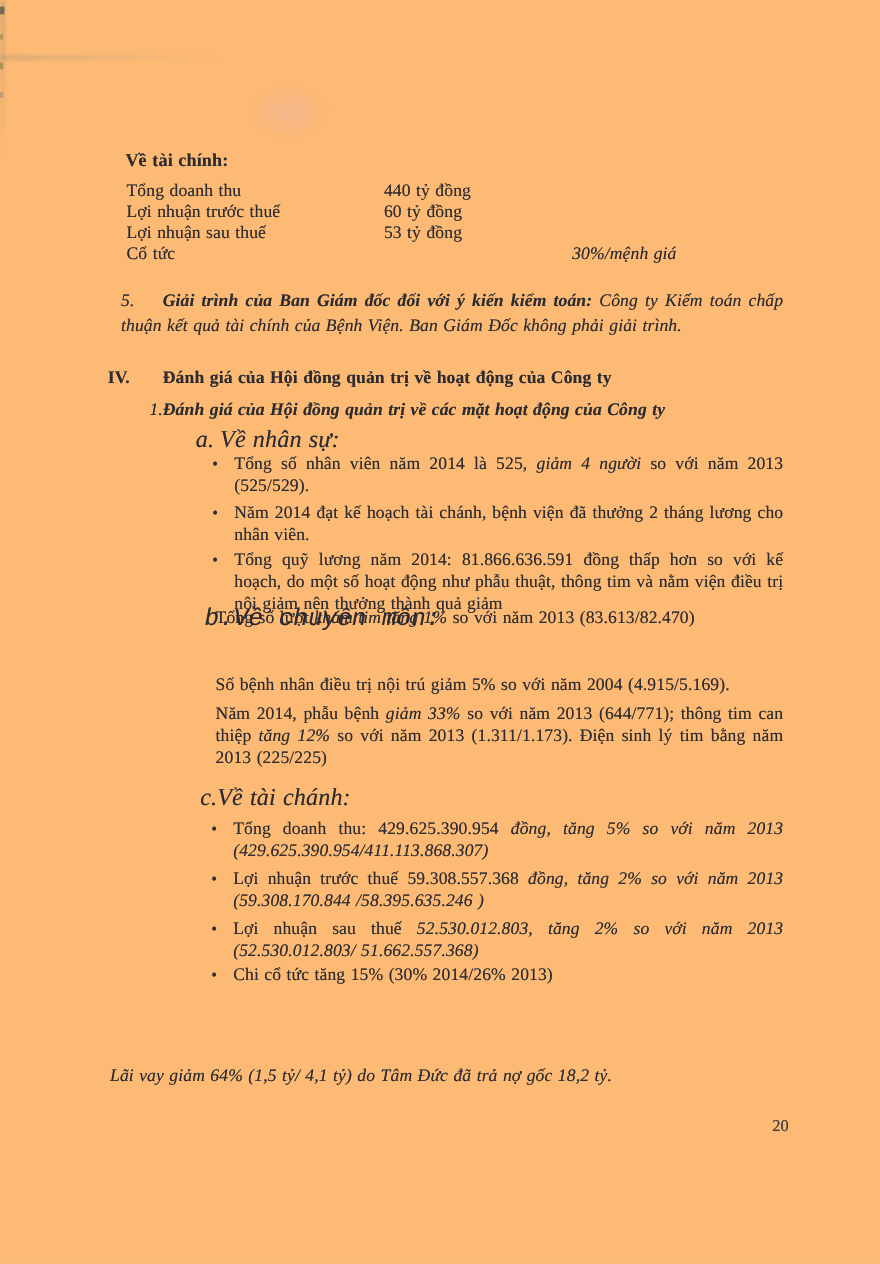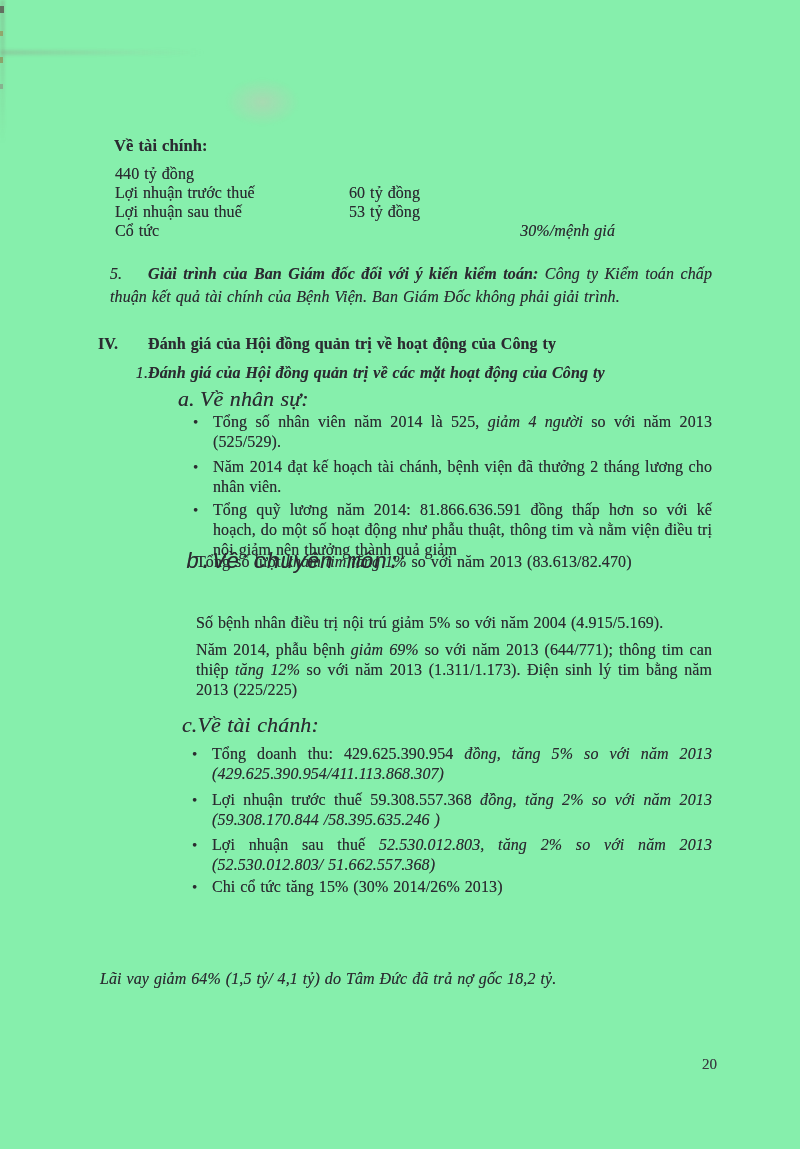--- a/index.html
+++ b/index.html
@@ -1,20 +1,20 @@
 <!DOCTYPE html>
 <html><head>
 <meta charset="utf-8">
 <style>
   html,body { margin:0; padding:0; background:#e8e8e6; }
   .page {
     position:relative;
     width:800px; height:1149px;
     margin:0 auto;
-    background:#86efac;
+    background:#fdba74;
     font-family:"Liberation Serif","DejaVu Serif",serif;
     font-size:16px;
     color:#2b2b31;
     overflow:hidden;
     word-spacing:0.8px;
     letter-spacing:0.1px;
     text-shadow:0 0 0.3px rgba(43,43,49,0.55);
   }
   .abs { position:absolute; }
   .b  { font-weight:bold; }
@@ -60,21 +60,21 @@
 
   
   .b-p1 { left:196px; top:552px; width:516px; }
   .b-p2 { left:196px; top:613px; width:516px; }
   .b-p3 { left:196px; top:640px; width:516px; }
 
   
   .close-p1 { left:100px; top:909px; width:613px; }
   .close-p2 { left:100px; top:969px; width:613px;font-style:italic; }
 
-  .page-num { left:702px; top:1016px; font-size:15px; color:#3a3a42;margin-top:40px; }
+  .page-num { left:702px; top:1016px; font-size:15px; color:#3a3a42; }
 
   
   .artifact { position:absolute; pointer-events:none; }
   .shadow-line { left:0; top:50px; width:205px; height:5px;
     background:linear-gradient(to right, rgba(140,135,125,0.28), rgba(170,165,155,0.12) 60%, transparent);
     filter:blur(1.5px); border-radius:3px; }
   .left-edge { left:0; top:0; width:5px; height:170px;
     background:linear-gradient(to bottom, rgba(120,115,105,0.22), transparent 85%);
     filter:blur(1px); }
   .tick1 { left:0; top:6px;  width:4px; height:7px; background:#5a5650; opacity:.8; }
@@ -95,20 +95,21 @@
   <div class="artifact tick1"></div>
   <div class="artifact tick2"></div>
   <div class="artifact tick3"></div>
   <div class="artifact tick4"></div>
   <div class="artifact smudge-pink"></div>
 
   <div class="abs fin-heading">Về tài chính:</div>
 
   <div class="abs fin-table">
     <div class="fin-row">
+      <span class="fin-label">Tổng doanh thu</span>
       <span class="fin-value">440 tỷ đồng</span>
     </div>
     <div class="fin-row">
       <span class="fin-label">Lợi nhuận trước thuế</span>
       <span class="fin-value">60 tỷ đồng</span>
     </div>
     <div class="fin-row">
       <span class="fin-label">Lợi nhuận sau thuế</span>
       <span class="fin-value">53 tỷ đồng</span>
     </div>
@@ -144,21 +145,21 @@
   </div>
   <div class="abs bullet a-b3">
     <span class="marker">•</span>
     <div class="btext"><span>Tổng quỹ lương năm 2014: 81.866.636.591 đồng thấp hơn so với kế hoạch, do một số hoạt động như phẫu thuật, thông tim và nằm viện điều trị nội giảm nên thưởng thành quả giảm</span></div>
   </div>
 
   <div class="abs part-heading b-heading">b.Về chuyên môn:</div>
 
   <div class="abs lh justify b-p1"><span>Tổng số lượt </span><span class="i">khám tim tăng 1%</span><span> so với năm 2013 (83.613/82.470)</span></div>
   <div class="abs lh justify b-p2"><span>Số bệnh nhân điều trị nội trú giảm 5% so với năm 2004 (4.915/5.169).</span></div>
-  <div class="abs lh justify b-p3"><span>Năm 2014, phẫu bệnh </span><span class="i">giảm 69%</span><span> so với năm 2013 (644/771); thông tim can thiệp </span><span class="i">tăng 12%</span><span> so với năm 2013 (1.311/1.173). Điện sinh lý tim bằng năm 2013 (225/225)</span></div>
+  <div class="abs lh justify b-p3"><span>Năm 2014, phẫu bệnh </span><span class="i">giảm 33%</span><span> so với năm 2013 (644/771); thông tim can thiệp </span><span class="i">tăng 12%</span><span> so với năm 2013 (1.311/1.173). Điện sinh lý tim bằng năm 2013 (225/225)</span></div>
 
   <div class="abs part-heading c-heading">c.Về tài chánh:</div>
 
   <div class="abs bullet c-b1">
     <span class="marker">•</span>
     <div class="btext"><span>Tổng doanh thu: 429.625.390.954 </span><span class="i">đồng, tăng 5% so với năm 2013 (429.625.390.954/411.113.868.307)</span></div>
   </div>
   <div class="abs bullet c-b2">
     <span class="marker">•</span>
     <div class="btext"><span>Lợi nhuận trước thuế 59.308.557.368 </span><span class="i">đồng, tăng 2% so với năm 2013 (59.308.170.844 /58.395.635.246 )</span></div>

